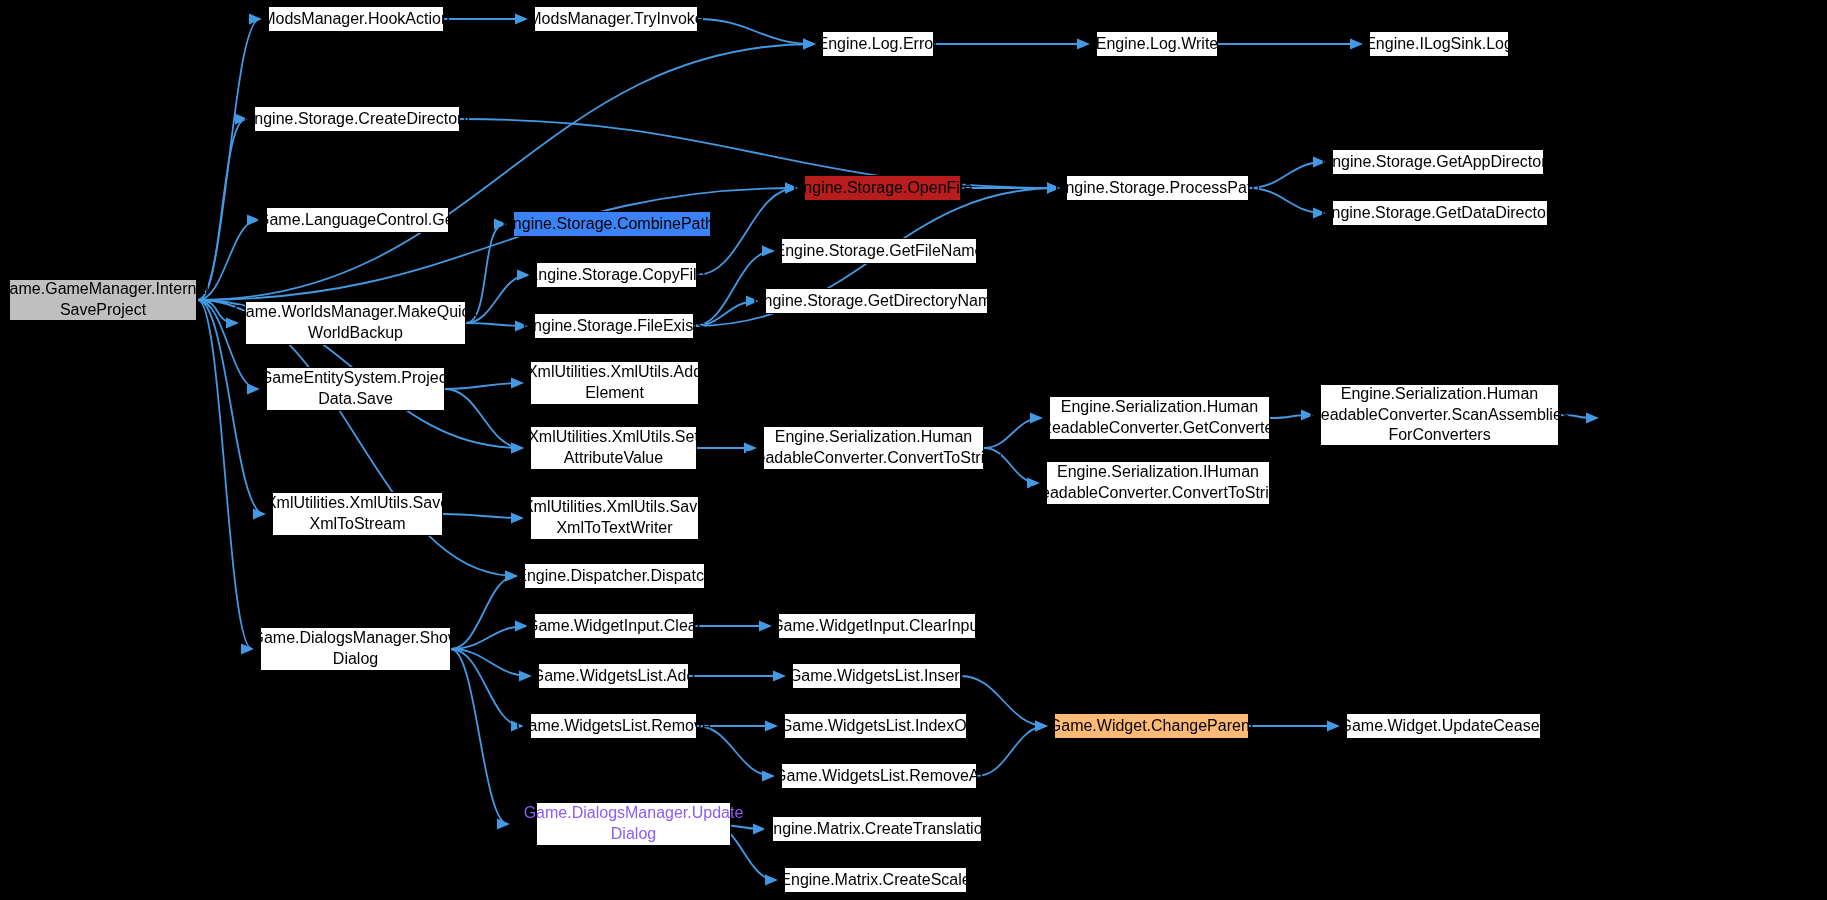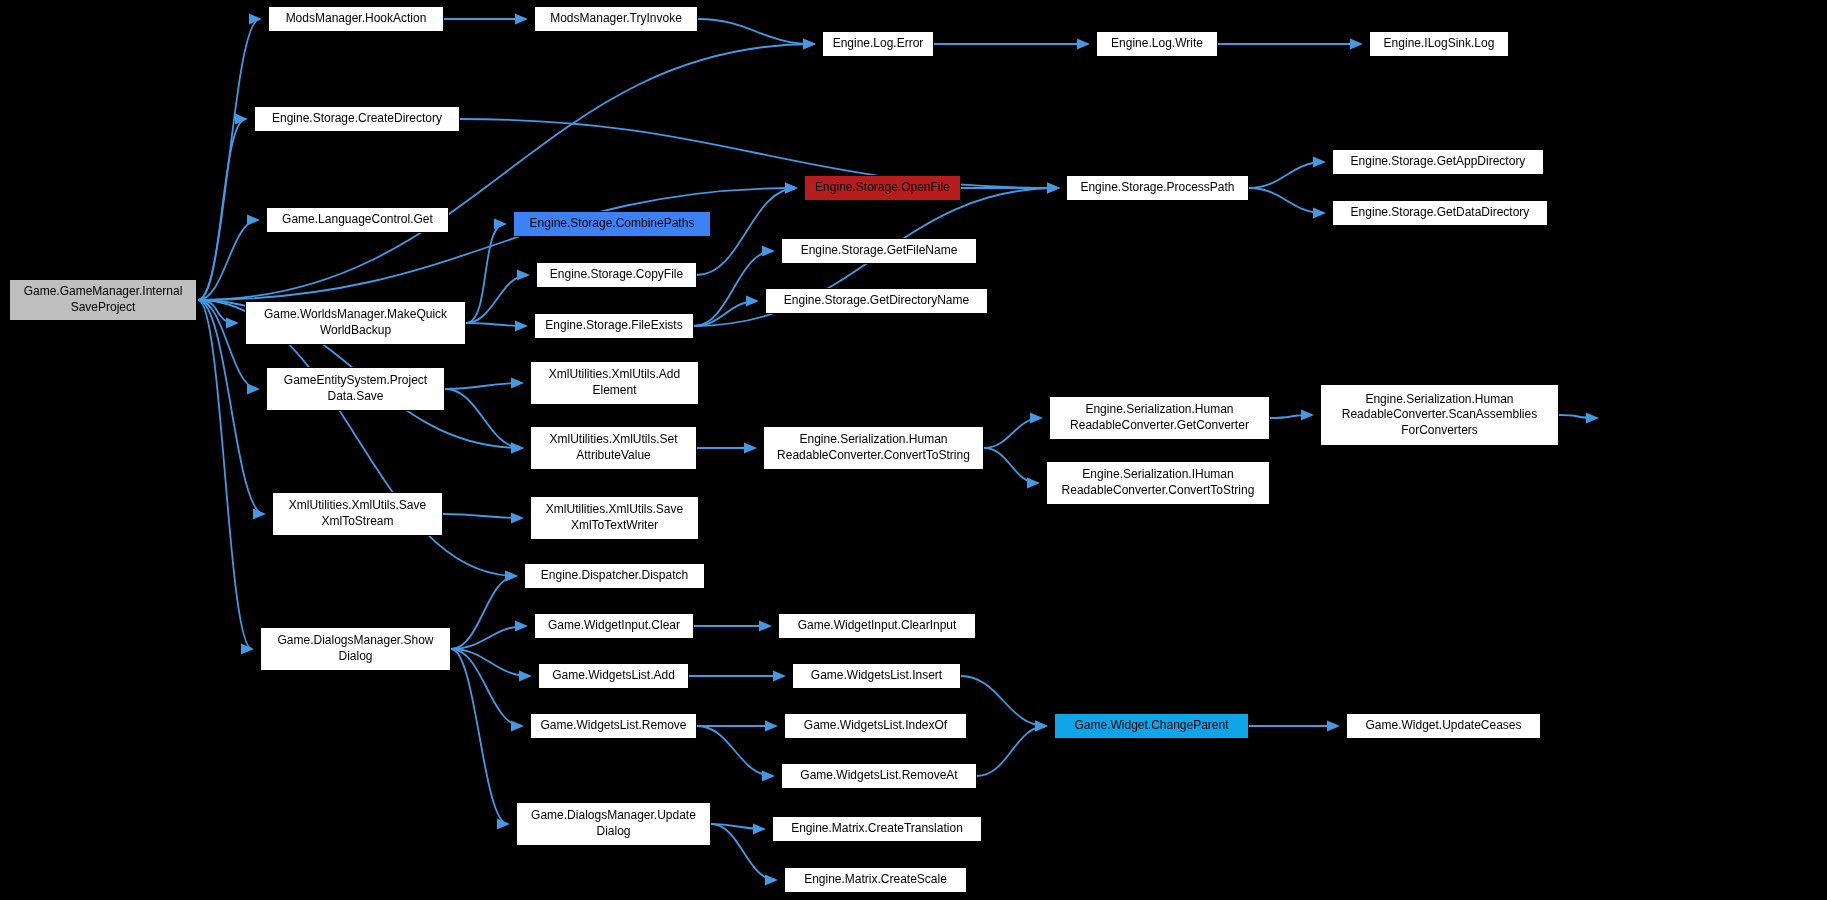--- a/index.html
+++ b/index.html
@@ -23,21 +23,21 @@
     fill: none;
     stroke-width: 1.8px;
   }
   .node {
     position: absolute;
     box-sizing: border-box;
     display: flex;
     align-items: center;
     justify-content: center;
     text-align: center;
-    font-size: 12px;
+    font-size: 16px;
     line-height: 1.3;
     white-space: pre-line;
     border: 1px solid #000;
     padding: 1px 3px;
     cursor: pointer;
   }
   .node.root {
     border-width: 2px;
     cursor: default;
   }
@@ -143,19 +143,19 @@
     <div class="node" style="left: 524px; top: 563px; width: 181px; height: 26px; background: rgb(255, 255, 255); border-color: rgb(0, 0, 0); color: rgb(0, 0, 0);">Engine.Dispatcher.Dispatch</div>
     <div class="node" style="left: 260px; top: 627px; width: 191px; height: 44px; background: rgb(255, 255, 255); border-color: rgb(0, 0, 0); color: rgb(0, 0, 0);">Game.DialogsManager.Show
 Dialog</div>
     <div class="node" style="left: 534px; top: 613px; width: 160px; height: 26px; background: rgb(255, 255, 255); border-color: rgb(0, 0, 0); color: rgb(0, 0, 0);">Game.WidgetInput.Clear</div>
     <div class="node" style="left: 778px; top: 613px; width: 198px; height: 26px; background: rgb(255, 255, 255); border-color: rgb(0, 0, 0); color: rgb(0, 0, 0);">Game.WidgetInput.ClearInput</div>
     <div class="node" style="left: 538px; top: 663px; width: 151px; height: 26px; background: rgb(255, 255, 255); border-color: rgb(0, 0, 0); color: rgb(0, 0, 0);">Game.WidgetsList.Add</div>
     <div class="node" style="left: 792px; top: 663px; width: 169px; height: 26px; background: rgb(255, 255, 255); border-color: rgb(0, 0, 0); color: rgb(0, 0, 0);">Game.WidgetsList.Insert</div>
     <div class="node" style="left: 530px; top: 713px; width: 167px; height: 26px; background: rgb(255, 255, 255); border-color: rgb(0, 0, 0); color: rgb(0, 0, 0);">Game.WidgetsList.Remove</div>
     <div class="node" style="left: 784px; top: 713px; width: 183px; height: 26px; background: rgb(255, 255, 255); border-color: rgb(0, 0, 0); color: rgb(0, 0, 0);">Game.WidgetsList.IndexOf</div>
     <div class="node" style="left: 781px; top: 763px; width: 196px; height: 26px; background: rgb(255, 255, 255); border-color: rgb(0, 0, 0); color: rgb(0, 0, 0);">Game.WidgetsList.RemoveAt</div>
-    <div class="node" style="left: 1054px; top: 713px; width: 195px; height: 26px; background: #0ea5e9; border-color: rgb(0, 0, 0); color: rgb(0, 0, 0);">Game.Widget.ChangeParent</div>
+    <div class="node" style="left: 1054px; top: 713px; width: 195px; height: 26px; background: #fdba74; border-color: rgb(0, 0, 0); color: rgb(0, 0, 0);">Game.Widget.ChangeParent</div>
     <div class="node" style="left: 1346px; top: 713px; width: 195px; height: 26px; background: rgb(255, 255, 255); border-color: rgb(0, 0, 0); color: rgb(0, 0, 0);">Game.Widget.UpdateCeases</div>
-    <div class="node" style="left: 516px; top: 802px; width: 195px; height: 44px; background: rgb(255, 255, 255); border-color: rgb(0, 0, 0); color: #000000;">Game.DialogsManager.Update
+    <div class="node" style="left: 536px; top: 802px; width: 195px; height: 44px; background: rgb(255, 255, 255); border-color: rgb(0, 0, 0); color: #8b5cf6;">Game.DialogsManager.Update
 Dialog</div>
     <div class="node" style="left: 772px; top: 816px; width: 210px; height: 26px; background: rgb(255, 255, 255); border-color: rgb(0, 0, 0); color: rgb(0, 0, 0);">Engine.Matrix.CreateTranslation</div>
     <div class="node" style="left: 784px; top: 867px; width: 183px; height: 26px; background: rgb(255, 255, 255); border-color: rgb(0, 0, 0); color: rgb(0, 0, 0);">Engine.Matrix.CreateScale</div>
   </div>
 
 </body></html>

